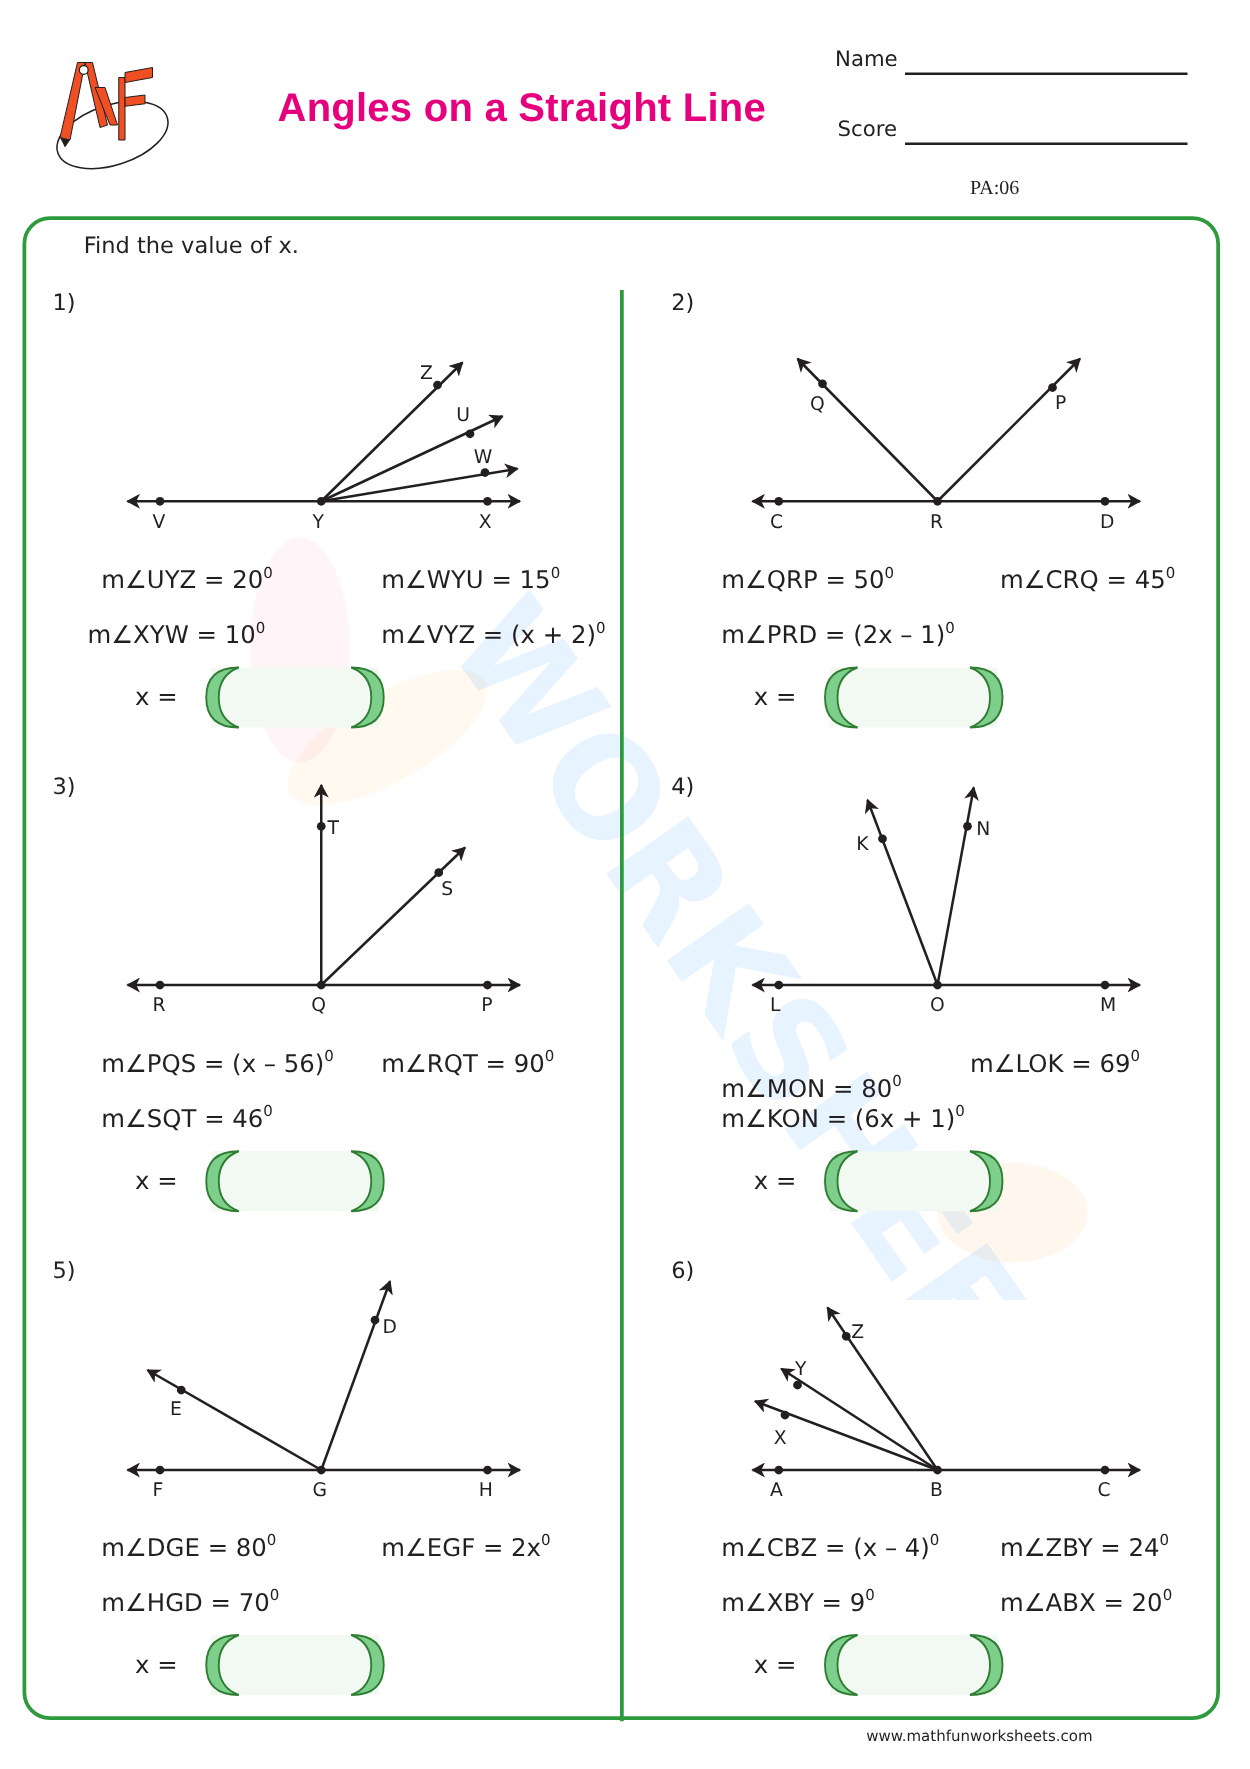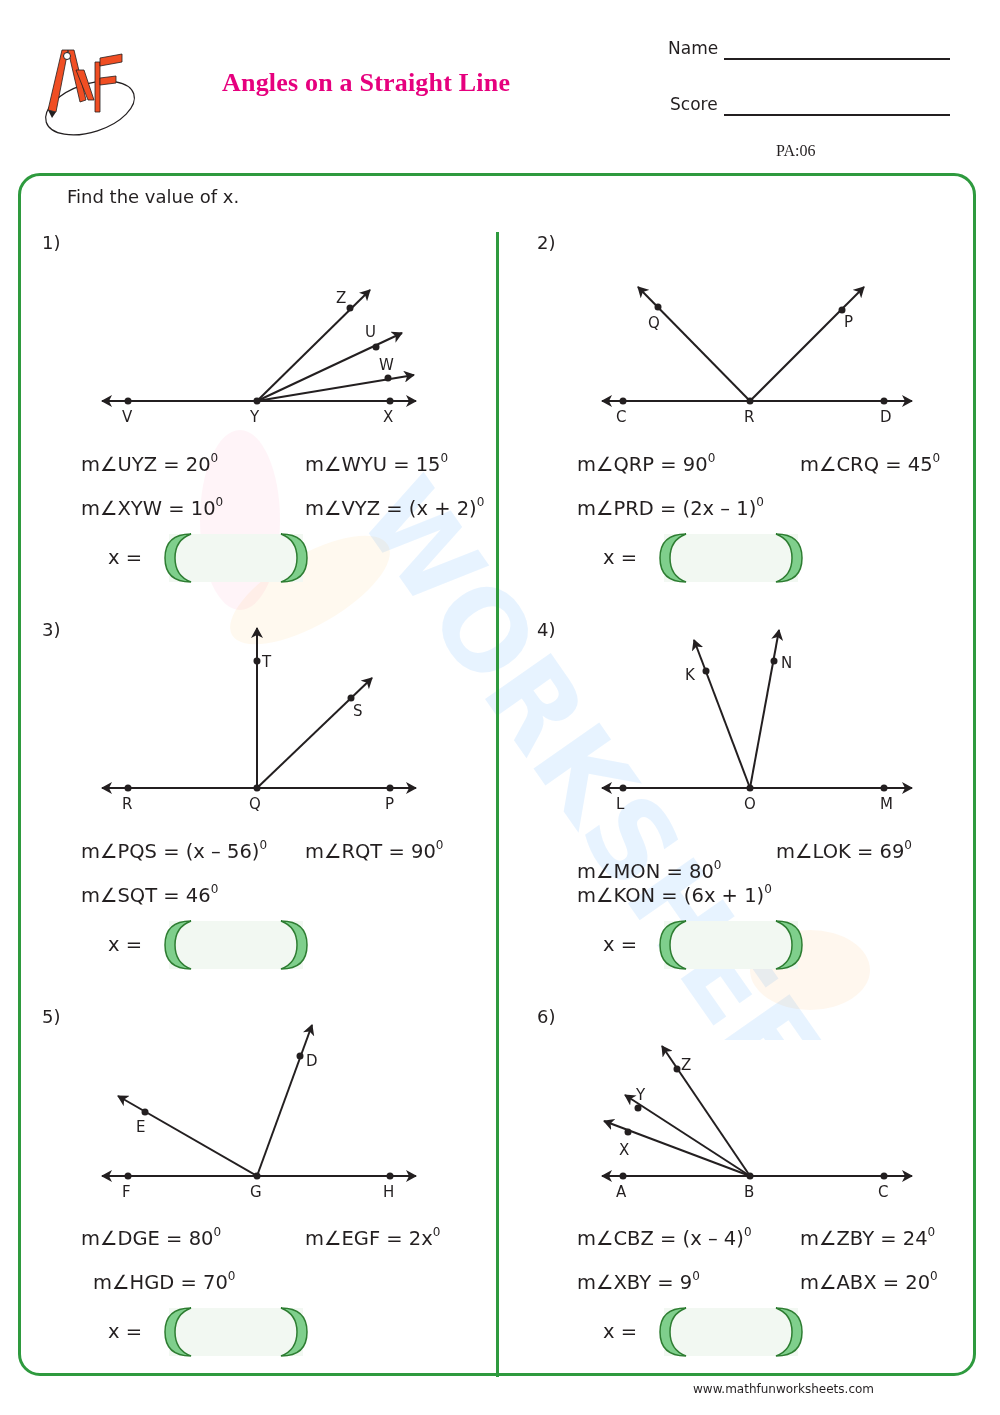--- a/index.html
+++ b/index.html
@@ -1,21 +1,21 @@
 <!DOCTYPE html>
 <html><head>
   <meta charset="utf-8">
   <style>
     html, body { margin: 0; padding: 0; background: #ffffff; }
     body { width: 1000px; height: 1415px; position: relative; overflow: hidden;
            font-family: "DejaVu Sans", "Liberation Sans", sans-serif; color: #231f20; }
     .abs { position: absolute; }
     .logo { left: 40px; top: 40px; width: 100px; height: 100px; }
-    .title { left: 222px; top: 68px; font-size: 26px; font-weight: bold; color: #e6007e;
-             font-family: Liberation Serif, serif; letter-spacing: 0.2px; }
+    .title { left: 222px; top: 68px; font-size: 32px; font-weight: bold; color: #e6007e;
+             font-family: Liberation Sans, sans-serif; letter-spacing: 0.2px; }
     .field-label { font-size: 17px; color: #231f20; font-family: "DejaVu Sans", sans-serif; text-align: center; }
     .field-line { border-bottom: 2px solid #231f20; width: 226px; height: 0; }
     .pa { left: 776px; top: 142px; font-size: 16px; font-family: "Liberation Serif", "DejaVu Serif", serif; }
     .frame { left: 18px; top: 173px; width: 958px; height: 1203px; border: 3px solid #2e9a3e;
              border-radius: 22px; box-sizing: border-box; }
     .divider { left: 496px; top: 232px; width: 3px; height: 1145px; background: #2e9a3e; }
     .instr { left: 42px; top: 186px; font-size: 18px; margin-left: 25px; }
     .qnum { font-size: 18px; }
     .eq { font-size: 19.5px; white-space: nowrap; }
     .eq sup { font-size: 12px; position: relative; top: -1px; }
@@ -87,21 +87,21 @@
   </g>
   <text x="42" y="152">V</text>
   <text x="170" y="152">Y</text>
   <text x="303" y="152">X</text>
   <text x="256" y="33">Z</text>
   <text x="285" y="67">U</text>
   <text x="299" y="100">W</text>
 </svg>
 <div class="abs eq" style="left:81px; top:452px;"><span>m∠UYZ  =  20</span><sup>0</sup></div>
 <div class="abs eq" style="left:305px; top:452px;"><span>m∠WYU  =  15</span><sup>0</sup></div>
-<div class="abs eq" style="left:81px; top:496px;"><span>m∠XYW  =  10</span><sup>0</sup></div>
+<div class="abs eq" style="left:70px; top:496px;"><span>m∠XYW  =  10</span><sup>0</sup></div>
 <div class="abs eq" style="left:305px; top:496px;"><span>m∠VYZ  =  (x + 2)</span><sup>0</sup></div>
 <div class="abs ans-label" style="left:108px; top:546px;">x  =</div>
 <svg class="abs ansbox" style="left:161px; top:532px;" viewBox="0 0 150 52">
   <rect x="8" y="2" width="134" height="48" fill="#f2f8f2"></rect>
   <path d="M30,2 Q4,2 4,26 Q4,50 30,50 Q14,44 14,26 Q14,8 30,2 Z" fill="#7fcf8c" stroke="#2e7d32" stroke-width="1.5"></path>
   <path d="M120,2 Q146,2 146,26 Q146,50 120,50 Q136,44 136,26 Q136,8 120,2 Z" fill="#7fcf8c" stroke="#2e7d32" stroke-width="1.5"></path>
 </svg>
 
 <div class="abs qnum" style="left:537px; top:232px;">2)</div>
 <svg class="abs" style="left:580px; top:270px;" width="345" height="165">
@@ -117,21 +117,21 @@
       <circle cx="304" cy="131" r="3.5"></circle>
     <circle cx="78" cy="37" r="3.5"></circle>
       <circle cx="262" cy="40" r="3.5"></circle>
   </g>
   <text x="36" y="152">C</text>
   <text x="164" y="152">R</text>
   <text x="300" y="152">D</text>
   <text x="68" y="58">Q</text>
   <text x="264" y="57">P</text>
 </svg>
-<div class="abs eq" style="left:577px; top:452px;"><span>m∠QRP  =  90</span><sup>0</sup></div>
+<div class="abs eq" style="left:577px; top:452px;"><span>m∠QRP  =  50</span><sup>0</sup></div>
 <div class="abs eq" style="left:800px; top:452px;"><span>m∠CRQ  =  45</span><sup>0</sup></div>
 <div class="abs eq" style="left:577px; top:496px;"><span>m∠PRD  =  (2x – 1)</span><sup>0</sup></div>
 <div class="abs ans-label" style="left:603px; top:546px;">x  =</div>
 <svg class="abs ansbox" style="left:656px; top:532px;" viewBox="0 0 150 52">
   <rect x="8" y="2" width="134" height="48" fill="#f2f8f2"></rect>
   <path d="M30,2 Q4,2 4,26 Q4,50 30,50 Q14,44 14,26 Q14,8 30,2 Z" fill="#7fcf8c" stroke="#2e7d32" stroke-width="1.5"></path>
   <path d="M120,2 Q146,2 146,26 Q146,50 120,50 Q136,44 136,26 Q136,8 120,2 Z" fill="#7fcf8c" stroke="#2e7d32" stroke-width="1.5"></path>
 </svg>
 
 <div class="abs qnum" style="left:42px; top:619px;">3)</div>
@@ -212,21 +212,21 @@
       <circle cx="220" cy="46" r="3.5"></circle>
   </g>
   <text x="42" y="187">F</text>
   <text x="170" y="187">G</text>
   <text x="303" y="187">H</text>
   <text x="56" y="122">E</text>
   <text x="226" y="56">D</text>
 </svg>
 <div class="abs eq" style="left:81px; top:1226px;"><span>m∠DGE  =  80</span><sup>0</sup></div>
 <div class="abs eq" style="left:305px; top:1226px;"><span>m∠EGF =  2x</span><sup>0</sup></div>
-<div class="abs eq" style="left:81px; top:1270px;margin-left:12px;"><span>m∠HGD  =  70</span><sup>0</sup></div>
+<div class="abs eq" style="left:81px; top:1270px;"><span>m∠HGD  =  70</span><sup>0</sup></div>
 <div class="abs ans-label" style="left:108px; top:1320px;">x  =</div>
 <svg class="abs ansbox" style="left:161px; top:1306px;" viewBox="0 0 150 52">
   <rect x="8" y="2" width="134" height="48" fill="#f2f8f2"></rect>
   <path d="M30,2 Q4,2 4,26 Q4,50 30,50 Q14,44 14,26 Q14,8 30,2 Z" fill="#7fcf8c" stroke="#2e7d32" stroke-width="1.5"></path>
   <path d="M120,2 Q146,2 146,26 Q146,50 120,50 Q136,44 136,26 Q136,8 120,2 Z" fill="#7fcf8c" stroke="#2e7d32" stroke-width="1.5"></path>
 </svg>
 
 <div class="abs qnum" style="left:537px; top:1006px;">6)</div>
 <svg class="abs" style="left:580px; top:1010px;" width="345" height="200">
   <g stroke="#231f20" stroke-width="2" fill="none">

